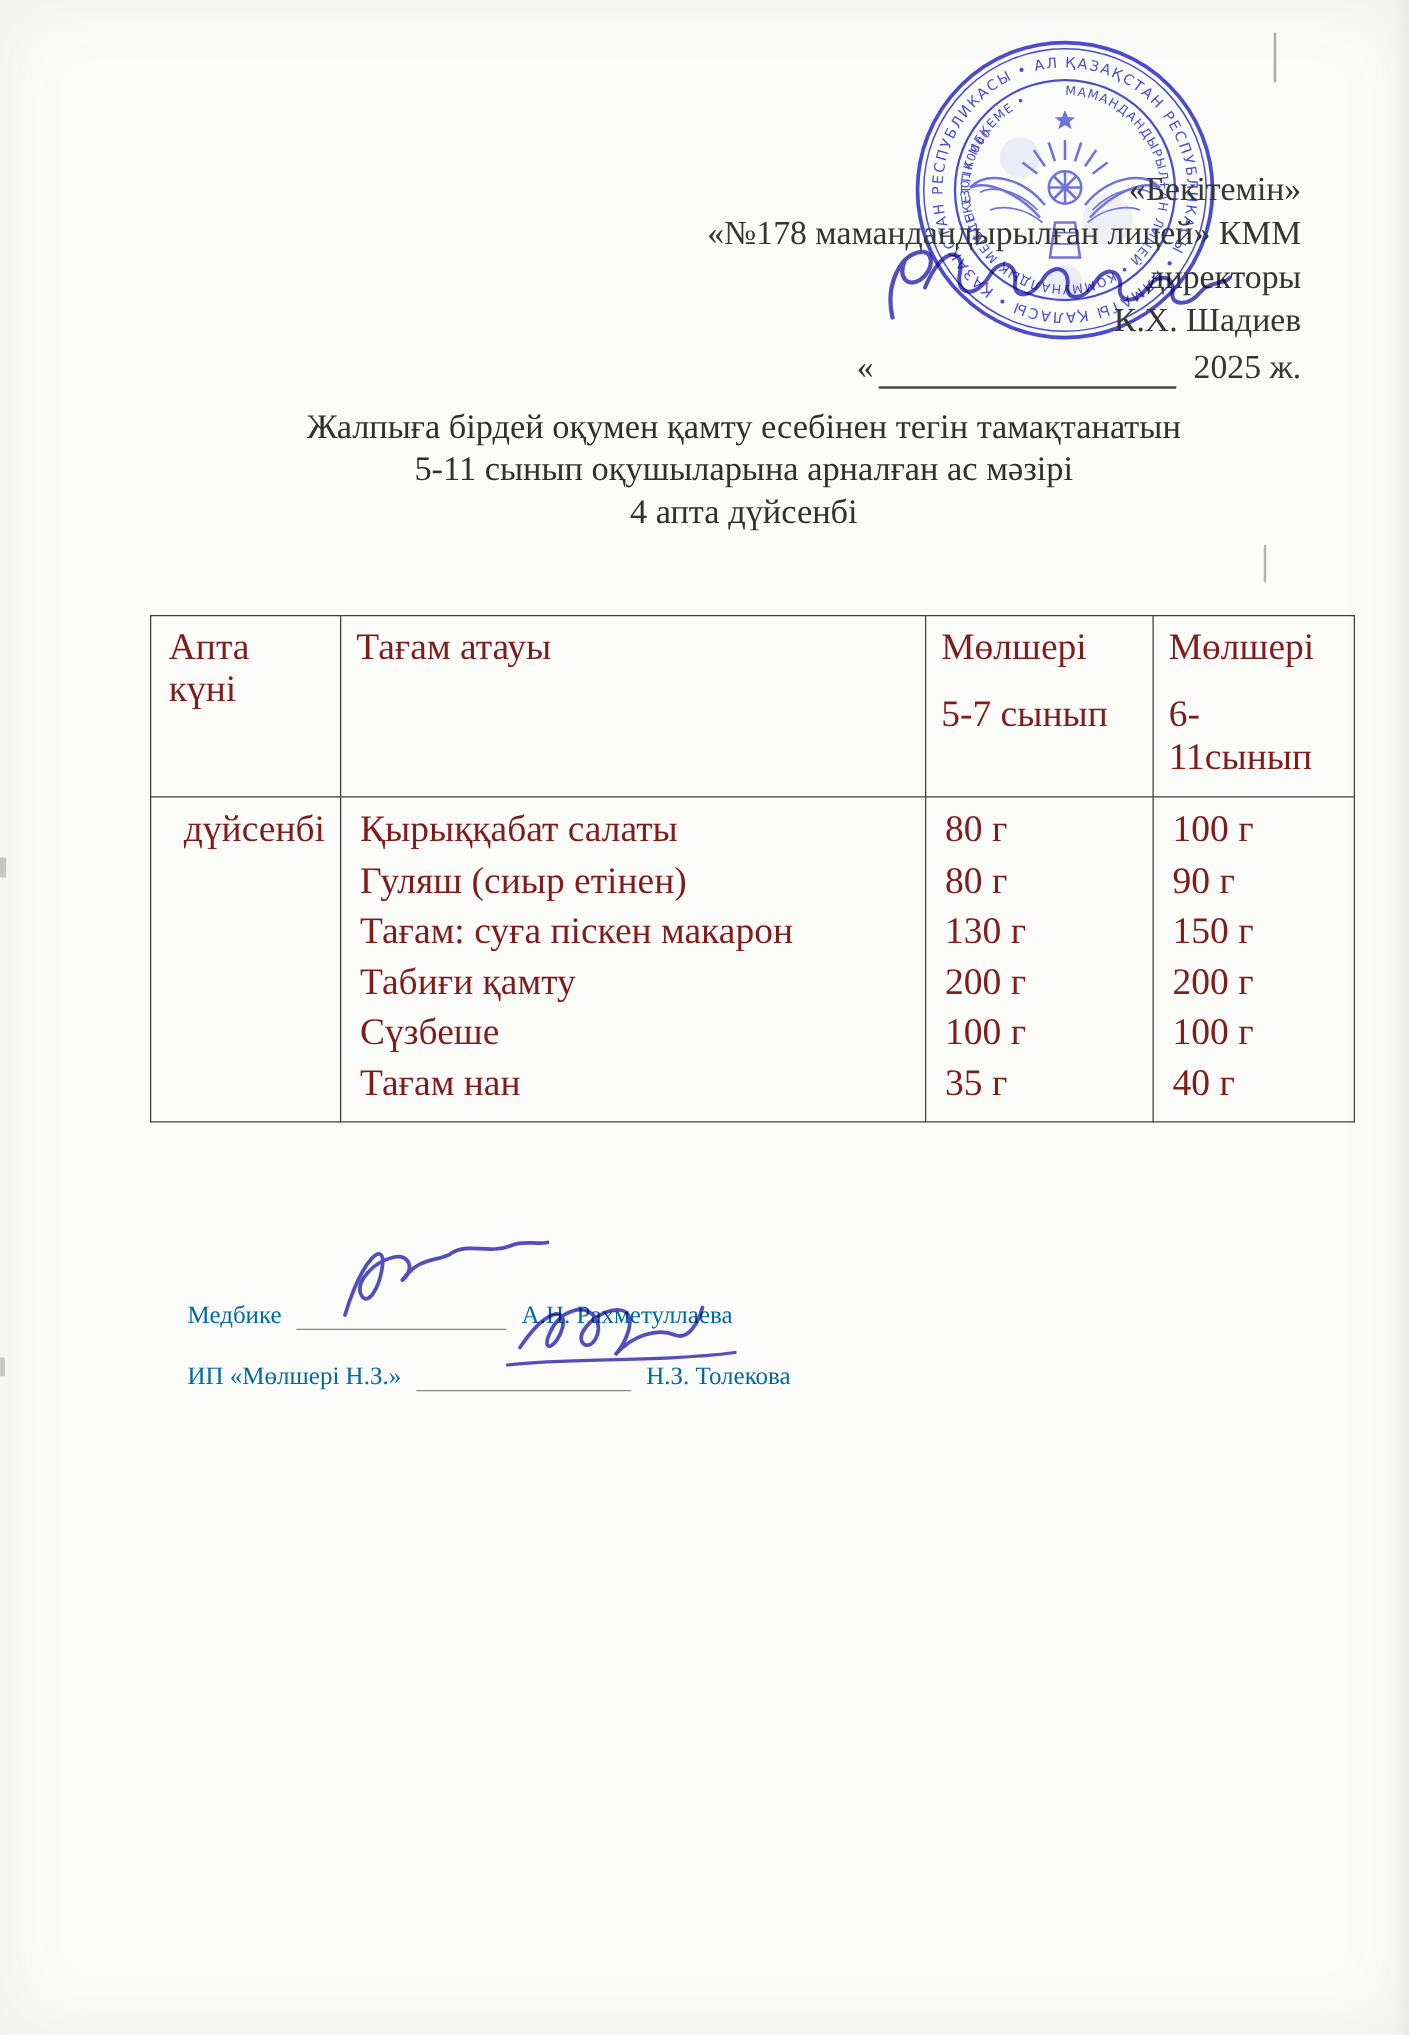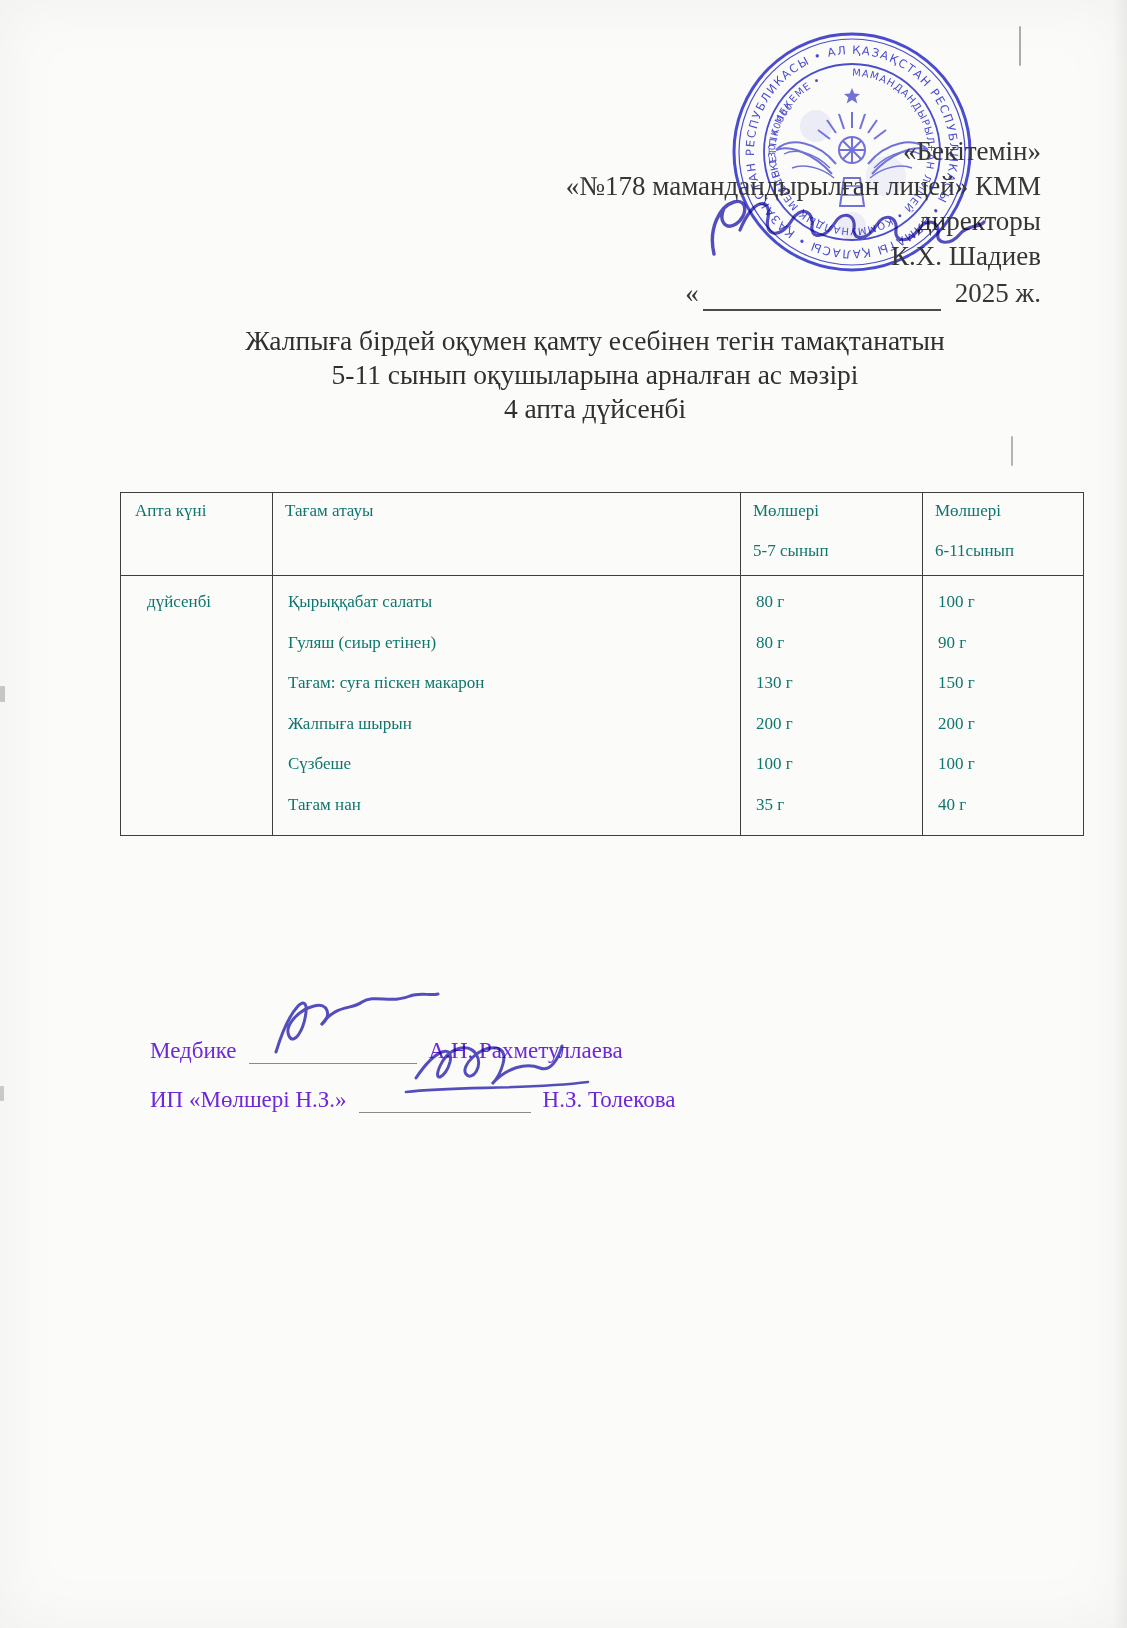--- a/index.html
+++ b/index.html
@@ -79,22 +79,22 @@
   }
 
   
   .menu-table {
     position: absolute;
     top: 492px;
     left: 120px;
     width: 963px;
     border-collapse: collapse;
     table-layout: fixed;
-    font-size: 17px;
-    color: #0f766e;
+    font-size: 30px;
+    color: #7f1d1d;
   }
   .menu-table col.c-day  { width: 152px; }
   .menu-table col.c-dish { width: 468px; }
   .menu-table col.c-p57  { width: 182px; }
   .menu-table col.c-p811 { width: 161px; }
   .menu-table th, .menu-table td {
     border: 1.7px solid #3e3e3c;
     vertical-align: top;
     font-weight: normal;
     text-align: left;
@@ -110,22 +110,22 @@
     align-items: center;
     padding-left: 15px;
   }
   .day-line { padding-left: 26px; }
 
   
   .footer {
     position: absolute;
     left: 150px;
     top: 1016px;
-    font-size: 23px;
-    color: #6d28d9;
+    font-size: 20px;
+    color: #0369a1;
   }
   .sig-row {
     display: flex;
     align-items: flex-end;
     height: 48px;
   }
   .sig-row + .sig-row { margin-top: 1px; }
   .sig-blank {
     display: inline-block;
     height: 34px;
@@ -248,21 +248,21 @@
     </thead>
     <tbody>
       <tr>
         <td>
           <div class="cell-line day-line">дүйсенбі</div>
         </td>
         <td>
           <div class="cell-line">Қырыққабат салаты</div>
           <div class="cell-line">Гуляш (сиыр етінен)</div>
           <div class="cell-line">Тағам: суға піскен макарон</div>
-          <div class="cell-line">Жалпыға шырын</div>
+          <div class="cell-line">Табиғи қамту</div>
           <div class="cell-line">Сүзбеше</div>
           <div class="cell-line">Тағам нан</div>
         </td>
         <td>
           <div class="cell-line">80 г</div>
           <div class="cell-line">80 г</div>
           <div class="cell-line">130 г</div>
           <div class="cell-line">200 г</div>
           <div class="cell-line">100 г</div>
           <div class="cell-line">35 г</div>

